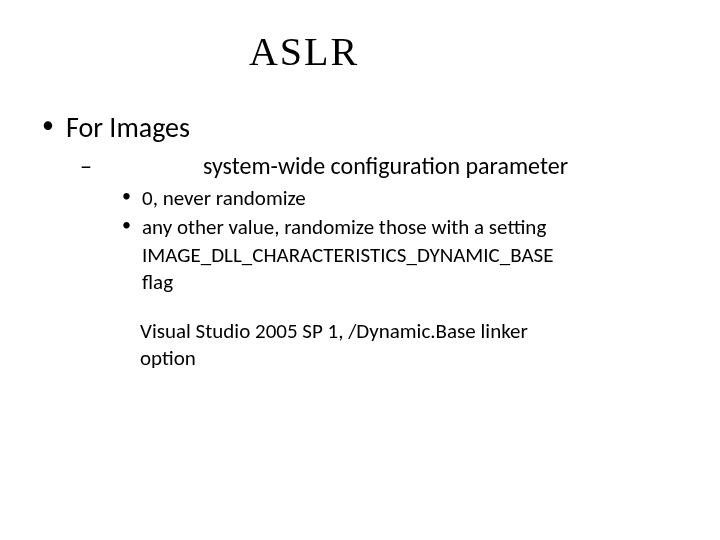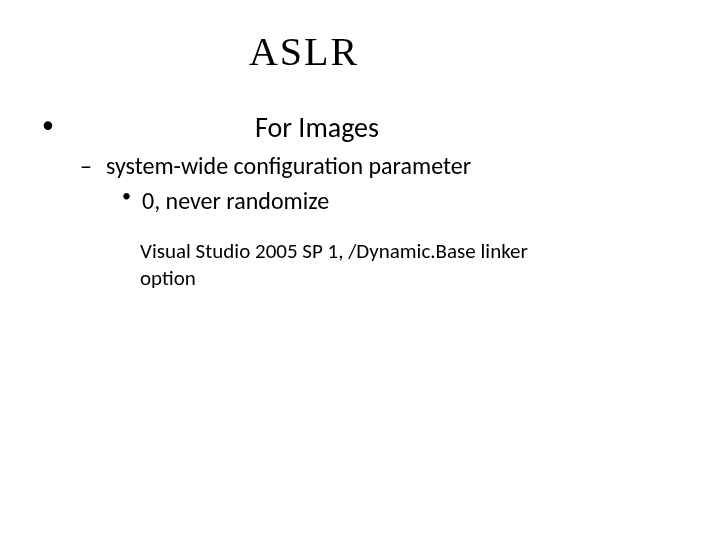--- a/index.html
+++ b/index.html
@@ -34,46 +34,46 @@
     top: 110px;
     left: 40px;
     right: 40px;
   }
   .lvl1 {
     font-size: 28px;
     line-height: 1.25;
     margin: 0 0 6px 0;
     padding-left: 26px;
     position: relative;
-    text-align: center;
   }
   .lvl1::before {
     content: "•";
     position: absolute;
     left: 2px;
     top: 0;
     font-size: 24px;
   }
   .lvl2 {
     font-size: 24px;
     line-height: 1.25;
     margin: 0 0 4px 0;
     padding-left: 26px;
     margin-left: 40px;
     position: relative;
+    text-align: right;
   }
   .lvl2::before {
     content: "–";
     position: absolute;
     left: 0;
     top: 0;
     font-size: 24px;
   }
   .lvl3 {
-    font-size: 24px;
+    font-size: 21px;
     line-height: 1.3;
     margin: 0 0 2px 0;
     padding-left: 22px;
     margin-left: 80px;
     position: relative;
   }
   .lvl3::before {
     content: "•";
     position: absolute;
     left: 2px;
@@ -92,16 +92,17 @@
 
 <div class="slide">
   <div class="title">ASLR</div>
 
   <div class="body">
     <p class="lvl1">For Images</p>
 
     <p class="lvl2">system-wide configuration parameter</p>
 
     <p class="lvl3">0, never randomize</p>
+    <p class="lvl3">any other value, randomize those with a setting IMAGE_DLL_CHARACTERISTICS_DYNAMIC_BASE flag</p>
 
     <p class="footnote">Visual Studio 2005 SP 1, /Dynamic.Base linker option</p>
   </div>
 </div>
 
 </body></html>

